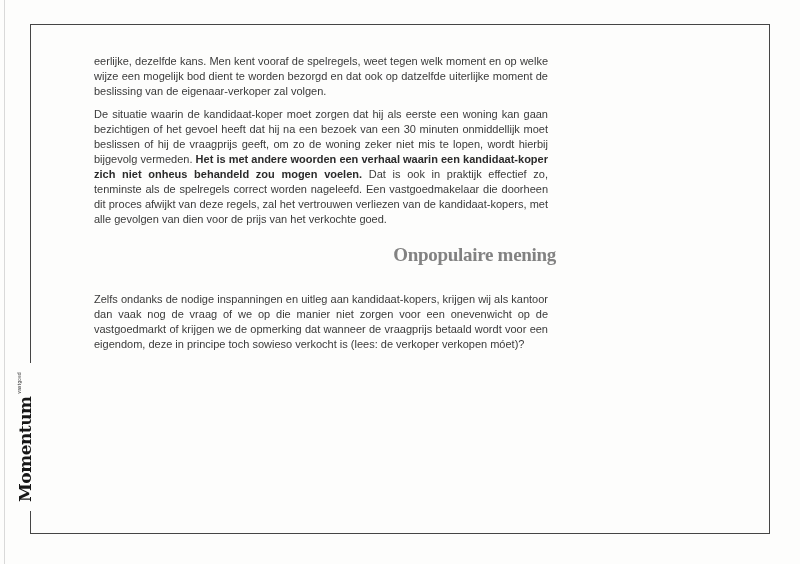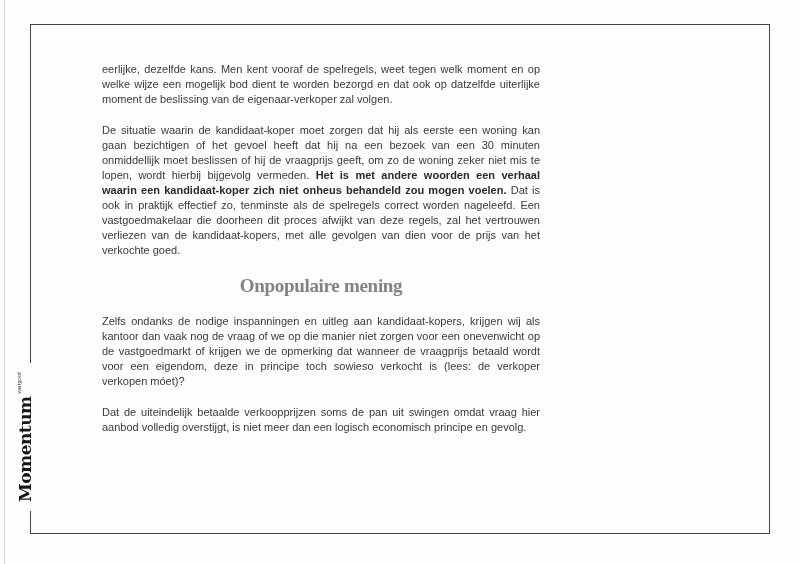--- a/index.html
+++ b/index.html
@@ -36,35 +36,35 @@
     position: absolute;
     left: 86px;
     top: 46px;
     width: 470px;
     font-size: 11px;
     line-height: 15px;
     color: #3a3a3a;
     text-align: justify;
   }
   .content p {
-    margin: 16px;
+    margin: 8px;
   }
   .content .bold-inline {
     font-weight: 700;
     color: #2b2b2b;
   }
   .section-heading {
-    margin: 16px 0 12px 0;
+    margin: 16px 0 25px 0;
     font-family: "Liberation Serif", "DejaVu Serif", serif;
     font-weight: 700;
     font-size: 19px;
     letter-spacing: -0.3px;
     line-height: 24px;
     color: #828282;
-    text-align: center;
+    text-align: right;
   }
   .para-gap {
     margin-top: 15px !important;
   }
   .logo-wrap {
     position: absolute;
     left: 25px;
     top: 437px;
     transform: translate(-50%, -50%) rotate(-90deg);
     background: #fdfdfc;
@@ -95,18 +95,17 @@
 
 <div class="scan-edge-line"></div>
 
 <div class="page-frame"></div>
 
 <div class="content">
   <p>eerlijke, dezelfde kans. Men kent vooraf de spelregels, weet tegen welk moment en op welke wijze een mogelijk bod dient te worden bezorgd en dat ook op datzelfde uiterlijke moment de beslissing van de eigenaar-verkoper zal volgen.</p>
   <p><span>De situatie waarin de kandidaat-koper moet zorgen dat hij als eerste een woning kan gaan bezichtigen of het gevoel heeft dat hij na een bezoek van een 30 minuten onmiddellijk moet beslissen of hij de vraagprijs geeft, om zo de woning zeker niet mis te lopen, wordt hierbij bijgevolg vermeden. </span><span class="bold-inline">Het is met andere woorden een verhaal waarin een kandidaat-koper zich niet onheus behandeld zou mogen voelen.</span><span> Dat is ook in praktijk effectief zo, tenminste als de spelregels correct worden nageleefd. Een vastgoedmakelaar die doorheen dit proces afwijkt van deze regels, zal het vertrouwen verliezen van de kandidaat-kopers, met alle gevolgen van dien voor de prijs van het verkochte goed.</span></p>
   <h2 class="section-heading">Onpopulaire mening</h2>
   <p>Zelfs ondanks de nodige inspanningen en uitleg aan kandidaat-kopers, krijgen wij als kantoor dan vaak nog de vraag of we op die manier niet zorgen voor een onevenwicht op de vastgoedmarkt of krijgen we de opmerking dat wanneer de vraagprijs betaald wordt voor een eigendom, deze in principe toch sowieso verkocht is (lees: de verkoper verkopen móet)?</p>
-  <p>Dat de uiteindelijk betaalde verkoopprijzen soms de pan uit swingen omdat vraag hier aanbod volledig overstijgt, is niet meer dan een logisch economisch principe en gevolg.</p>
 </div>
 
 <div class="logo-wrap">
   <span class="logo-brand">Momentum</span><span class="logo-tagline">vastgoed</span>
 </div>
 
 </body></html>

